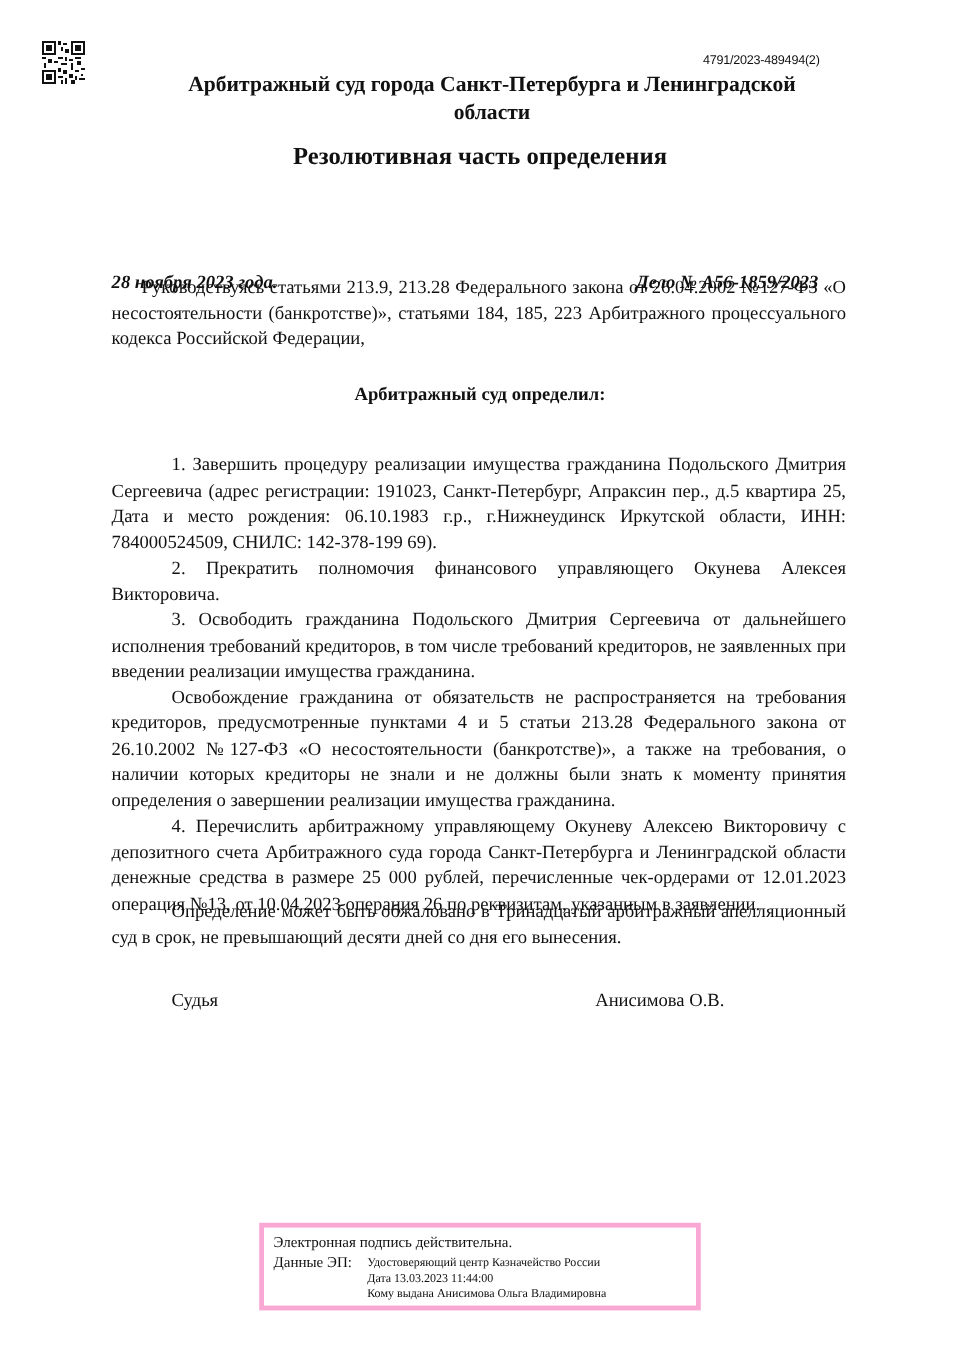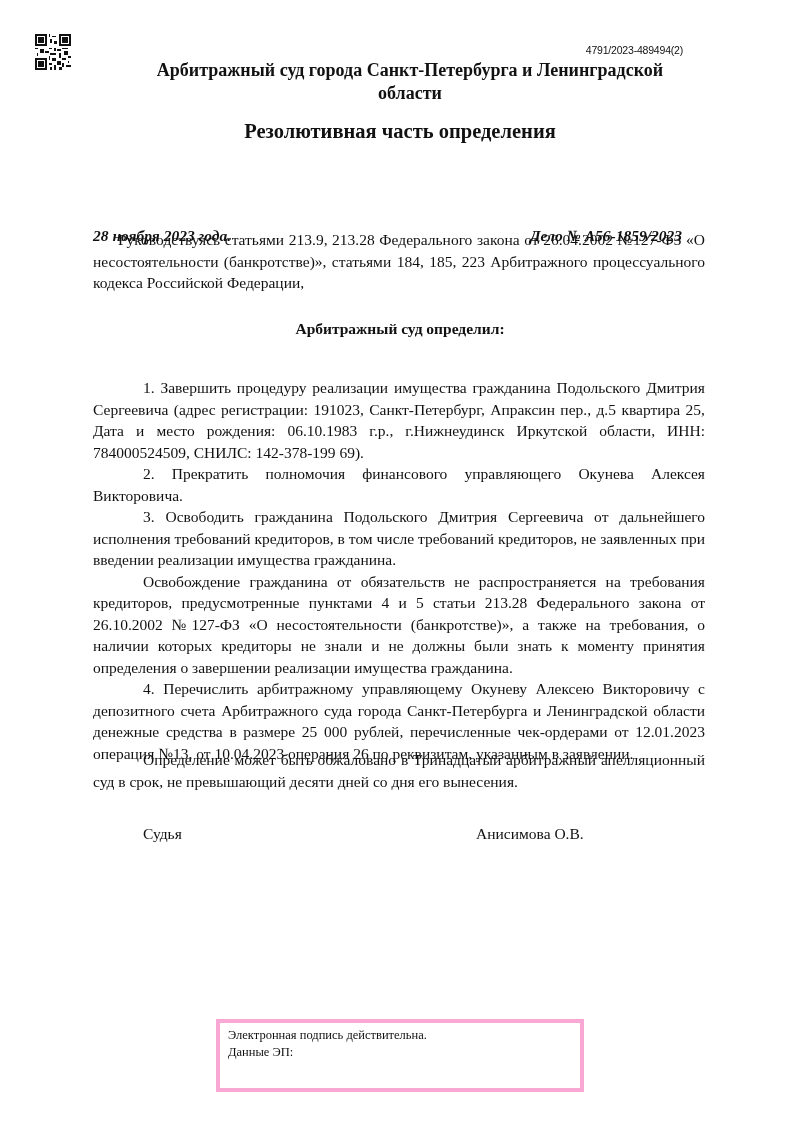--- a/index.html
+++ b/index.html
@@ -87,20 +87,25 @@
   <p class="ind">3. Освободить гражданина Подольского Дмитрия Сергеевича  от дальнейшего исполнения требований кредиторов, в том числе требований кредиторов, не заявленных при введении реализации имущества гражданина.</p>
   <p class="ind">Освобождение гражданина от обязательств не распространяется на требования кредиторов, предусмотренные пунктами 4 и 5 статьи 213.28 Федерального закона от 26.10.2002 №127-ФЗ «О несостоятельности (банкротстве)», а также на требования, о наличии которых кредиторы не знали и не должны были знать к моменту принятия определения о завершении реализации имущества гражданина.</p>
   <p class="ind">4. Перечислить арбитражному управляющему Окуневу Алексею Викторовичу с депозитного счета Арбитражного суда города Санкт-Петербурга и Ленинградской области денежные средства в размере 25 000 рублей, перечисленные чек-ордерами от 12.01.2023 операция №13, от 10.04.2023 операция 26 по реквизитам, указанным в заявлении.</p>
 </div>
 
 <div class="para" style="top:749px;">
   <p class="ind">Определение может быть обжаловано в Тринадцатый арбитражный апелляционный суд в срок, не превышающий десяти дней со дня его вынесения.</p>
 </div>
 
 <div class="sign" style="left:143px;">Судья</div>
-<div class="sign" style="left:476px;">Анисимова О.В.</div>
+<div class="sign" style="left:496px;">Анисимова О.В.</div>
 
 <div class="ep">
   <div class="h">Электронная подпись действительна.</div>
   <div class="row">
     <div class="lbl">Данные ЭП:</div>
+    <div class="vals">
+      <div>Удостоверяющий центр Казначейство России</div>
+      <div>Дата 13.03.2023 11:44:00</div>
+      <div>Кому выдана Анисимова Ольга Владимировна</div>
+    </div>
   </div>
 </div>
 
 </body></html>

